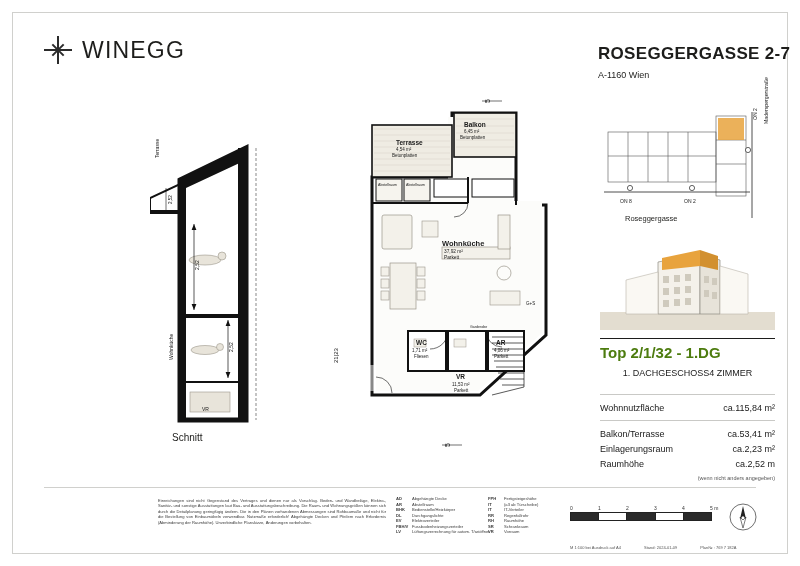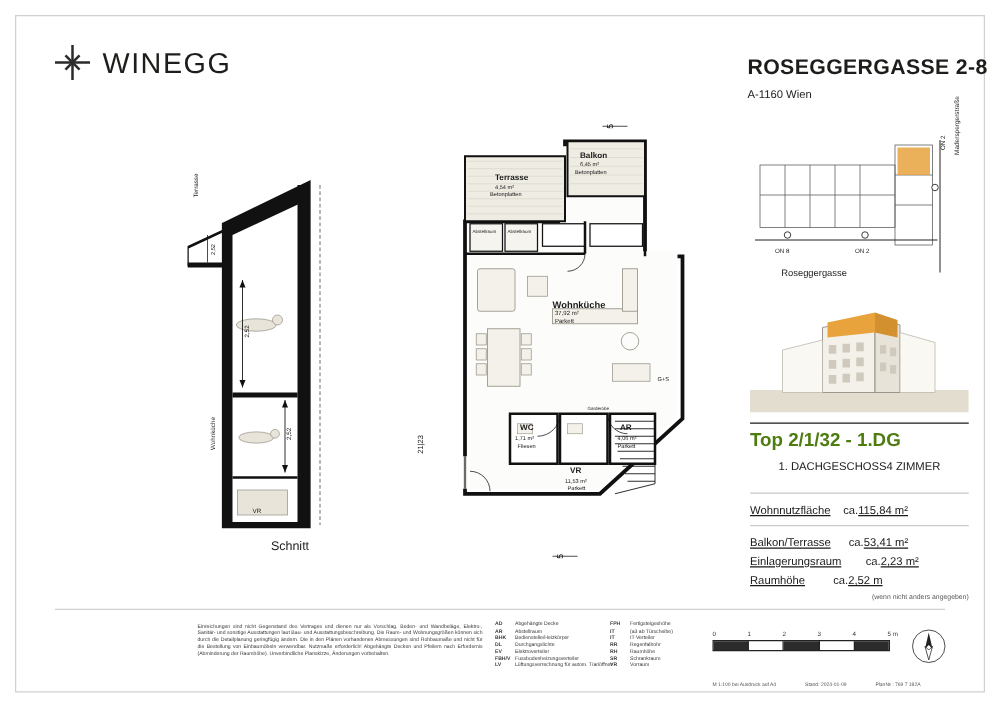--- a/index.html
+++ b/index.html
@@ -18,36 +18,36 @@
   .logo-star i:before{left:10px;top:3px;width:2px;height:16px;}
   .logo-star i:after{left:3px;top:10px;width:16px;height:2px;}
   .logo-text{font-size:23px;font-weight:normal;letter-spacing:1.2px;color:#1d1d1b;}
 
   .addr{position:absolute;left:598px;top:44px;}
   .addr-title{font-size:17px;font-weight:bold;letter-spacing:.3px;color:#1d1d1b;}
   .addr-sub{font-size:9px;margin-top:6px;color:#1d1d1b;}
 
   
   .schnitt-wrap{position:absolute;left:150px;top:120px;width:160px;height:320px;}
-  .schnitt-label{position:absolute;left:172px;top:432px;width:120px;text-align:center;font-size:10px;color:#1d1d1b;}
+  .schnitt-label{position:absolute;left:172px;top:432px;width:120px;text-align:left;font-size:10px;color:#1d1d1b;}
 
   
   .plan{position:absolute;left:330px;top:95px;width:250px;height:360px;}
 
   
   .site{position:absolute;left:600px;top:110px;width:175px;height:115px;}
   .site-cap{position:absolute;left:625px;top:214px;font-size:7.5px;color:#1d1d1b;}
   .bld{position:absolute;left:600px;top:240px;width:175px;height:90px;}
 
   .top-title{position:absolute;left:600px;top:344px;font-size:15px;font-weight:bold;color:#4d7c0f;}
   .top-rule{position:absolute;left:600px;top:338px;width:175px;height:1px;background:#1d1d1b;}
   .fl-row{position:absolute;left:600px;top:368px;width:175px;display:flex;justify-content:center;font-size:9px;}
   .tbl{position:absolute;left:600px;top:390px;width:175px;font-size:9px;}
   .tbl .rule{height:1px;background:#c9c9c6;margin:4px 0 6px;}
-  .tr{display:flex;justify-content:flex-start;line-height:15px;text-decoration:underline;}
+  .tr{display:flex;justify-content:space-between;line-height:15px;}
   .tr .v{min-width:62px;text-align:right;}
   .tr .ca{display:inline-block;width:20px;}
   .note{margin-top:3px;font-size:5.5px;text-align:right;color:#555;}
 
   
   .foot-rule{position:absolute;left:44px;top:487px;width:712px;height:1px;background:#d0d0cd;}
   .mlogo{position:absolute;left:44px;top:500px;}
   .mlogo .ma{font-size:19px;font-weight:bold;letter-spacing:1px;color:#1d1d1b;}
   .mlogo .nm{font-size:10px;font-weight:bold;color:#1d1d1b;margin-top:1px;}
   .mlogo .nm2{font-size:6.5px;color:#8a8a88;letter-spacing:.5px;}
@@ -75,21 +75,21 @@
   <div class="frame"></div>
 
   <div class="logo">
     <div class="logo-star">
         <i></i>
       </div>
     <div class="logo-text">WINEGG</div>
   </div>
 
   <div class="addr">
-    <div class="addr-title">ROSEGGERGASSE 2-8</div>
+    <div class="addr-title">ROSEGGERGASSE 2-7</div>
     <div class="addr-sub">A-1160 Wien</div>
   </div>
 
   <div class="schnitt-wrap">
     <svg width="160" height="320" viewBox="0 0 160 320">
 
       <polygon points="30,60 96,28 96,300 30,300" fill="none" stroke="#111" stroke-width="5"></polygon>
       <polygon points="30,60 96,28 96,40 36,68 36,300 30,300" fill="#111"></polygon>
       <rect x="88" y="28" width="8" height="272" fill="#111"></rect>
 

